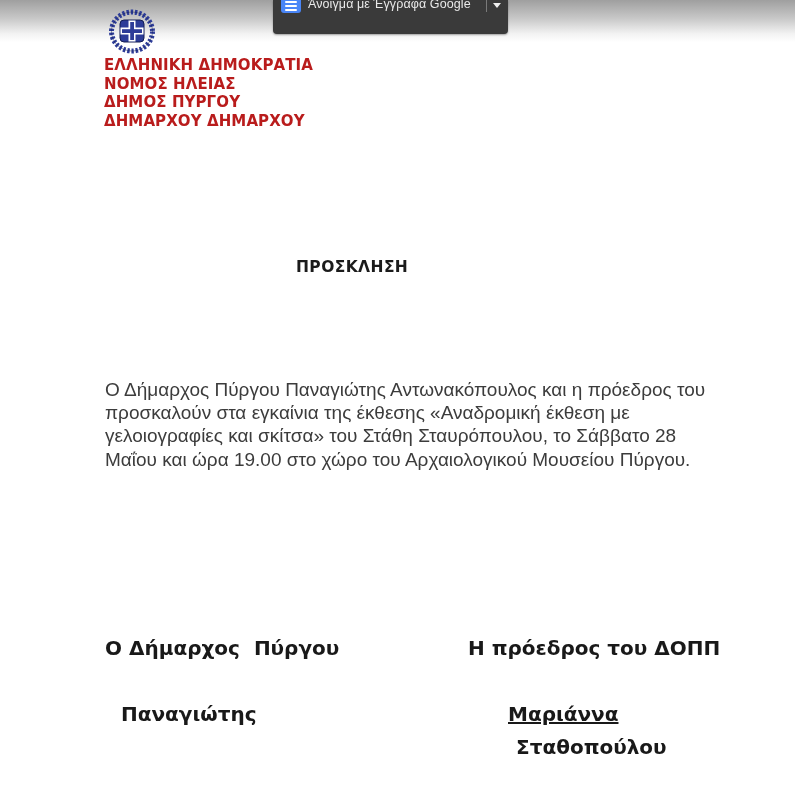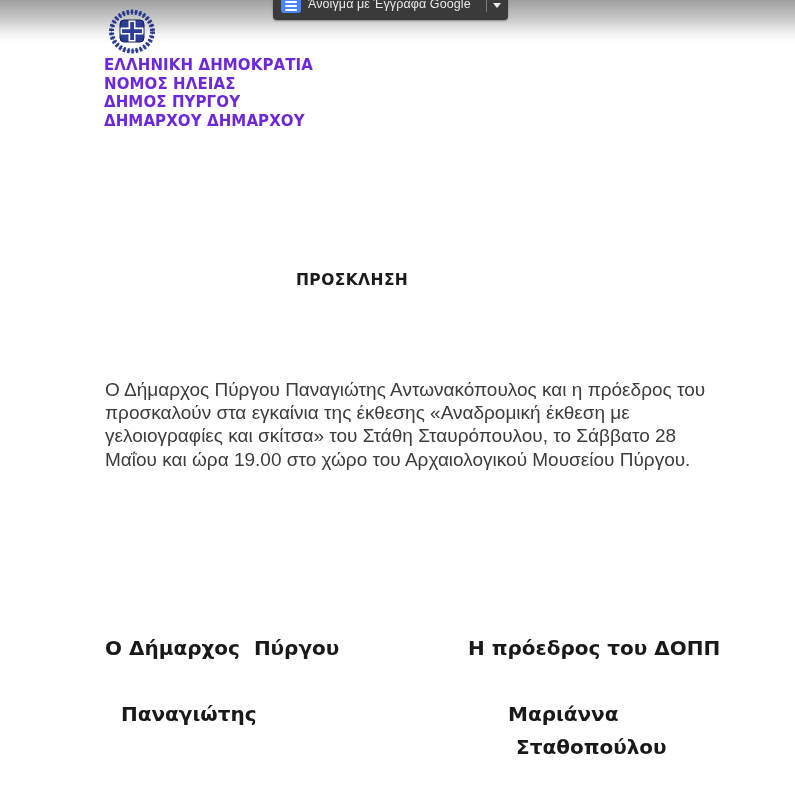--- a/index.html
+++ b/index.html
@@ -7,21 +7,21 @@
     position:relative;width:795px;height:806px;background:#ffffff;overflow:hidden;
     font-family:"Liberation Sans",sans-serif;
   }
   
   .top-gradient{
     position:absolute;left:0;top:0;width:795px;height:42px;
     background:linear-gradient(to bottom,#9f9f9f 0%,#c9c9c9 45%,#f2f2f2 80%,rgba(255,255,255,0) 100%);
   }
   
   .openbtn{
-    position:absolute;left:273px;top:0;width:235px;height:20px;background:#3a3a3a;
+    position:absolute;left:273px;top:0;width:235px;height:34px;background:#3a3a3a;
     border-radius:0 0 4px 4px;overflow:hidden;box-shadow:0 1px 2px rgba(0,0,0,.35);cursor:pointer;
   }
   .docs-icon{
     position:absolute;left:8px;top:-7px;width:20px;height:20px;background:#4a86f7;border-radius:3px;
   }
   .docs-icon .bar{position:absolute;left:4px;right:4px;height:2px;background:#ffffff;border-radius:1px;}
   .docs-icon .bar:nth-child(1){top:8px;}
   .docs-icon .bar:nth-child(2){top:12px;}
   .docs-icon .bar:nth-child(3){top:16px;}
   .openbtn-label{
@@ -31,42 +31,42 @@
   .openbtn-sep{position:absolute;left:213px;top:0;width:1px;height:12px;background:#7a7a7a;}
   .caret{
     position:absolute;left:220px;top:3px;width:0;height:0;
     border-left:4.5px solid transparent;border-right:4.5px solid transparent;border-top:5.5px solid #efefef;
   }
   
   .emblem{position:absolute;left:106px;top:9px;width:52px;height:46px;}
   .letterhead{
     position:absolute;left:104px;top:56px;
     font-family:"DejaVu Sans",sans-serif;font-weight:bold;font-size:15px;line-height:18.6px;
-    color:#6d28d9;letter-spacing:.1px;white-space:nowrap;
+    color:#b91c1c;letter-spacing:.1px;white-space:nowrap;
   }
   
   .doc-title{
-    position:absolute;left:296px;top:271px;
+    position:absolute;left:296px;top:258px;
     font-family:"DejaVu Sans",sans-serif;font-weight:bold;font-size:15.5px;color:#1b1b1b;
     letter-spacing:.4px;white-space:nowrap;
   }
   .body-par{
     position:absolute;left:105px;top:378px;width:575px;
     font-size:19px;line-height:23.2px;color:#3c3c3c;
   }
   .body-par div{white-space:nowrap;}
   
   .sig{
     position:absolute;font-family:"DejaVu Sans",sans-serif;font-weight:bold;font-size:20px;
     color:#191919;white-space:pre;
   }
   .sig-role-left{left:105px;top:636px;}
   .sig-role-right{left:468px;top:636px;}
   .sig-fn-left{left:121px;top:702px;}
-  .sig-fn-right{left:508px;top:702px;}
+  .sig-fn-right{left:508px;top:702px;text-decoration:underline;}
   .sig-ln-left{left:104px;top:735px;}
   .sig-ln-right{left:502px;top:735px;margin-left:14px;}
 </style>
 </head>
 <body>
 
 <div class="stage">
 
   <div class="top-gradient"></div>
 

